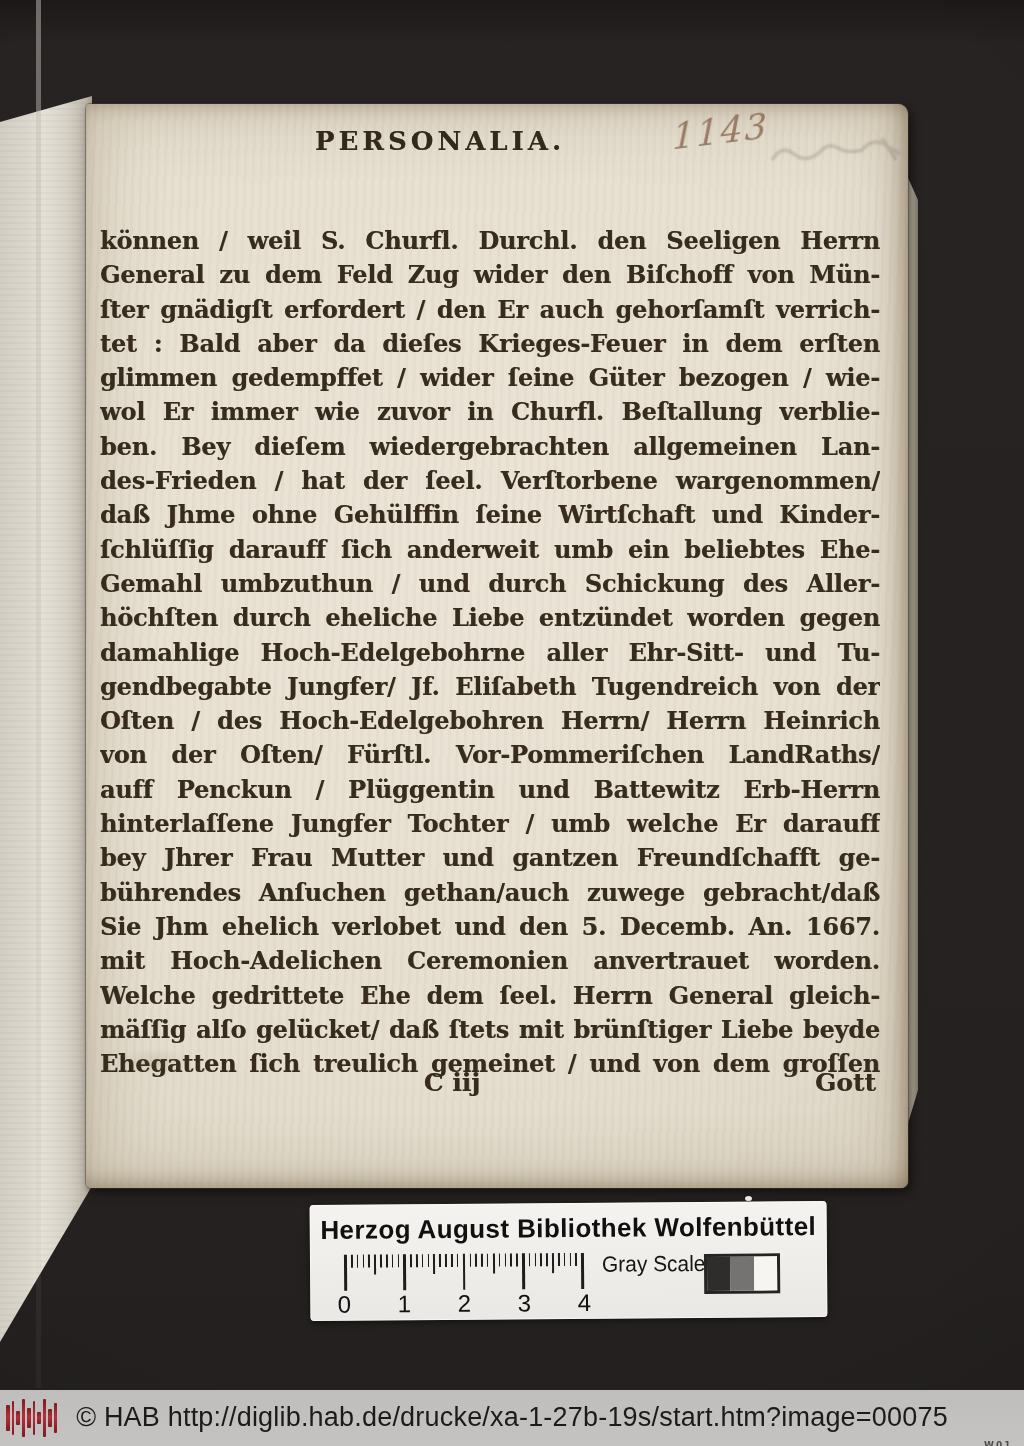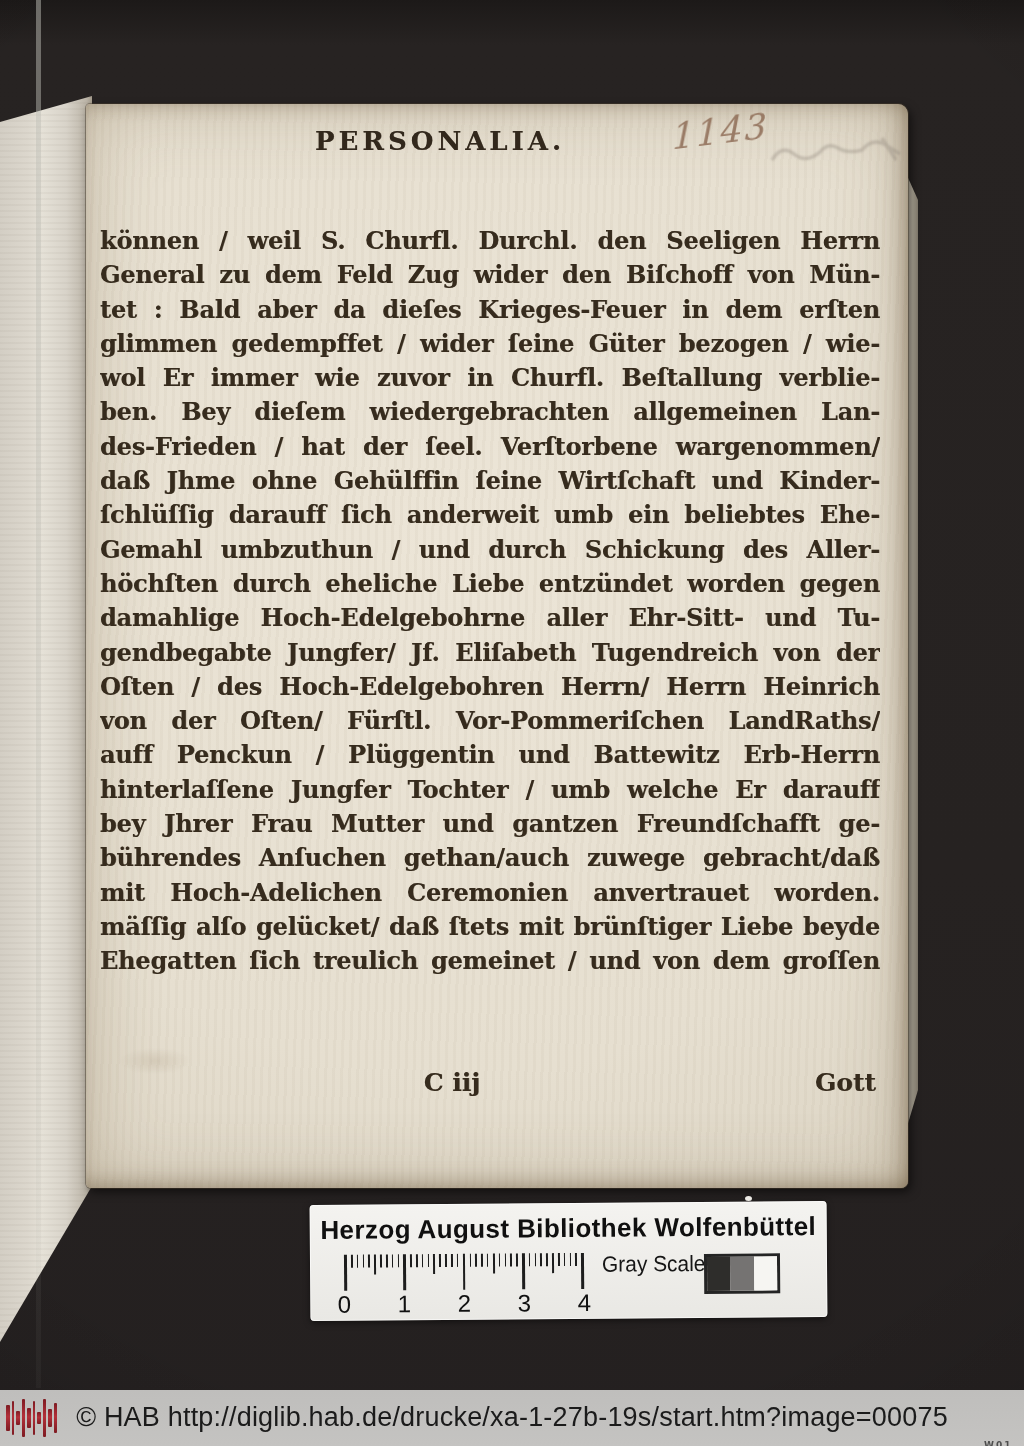--- a/index.html
+++ b/index.html
@@ -101,38 +101,41 @@
   <div class="page">
     <div class="inner">
       <div class="pheader">PERSONALIA.</div>
       <div class="handwritten">1143</div>
       <svg class="flourish" width="150" height="46" viewBox="0 0 150 46">
         <path d="M4 30 q10 -16 22 -6 t26 -2 q8 -10 18 -4 t24 2 q10 -12 22 -6 l16 10 m-18 -16 l14 22" stroke="#8d847a" stroke-width="3.5" fill="none" opacity="0.75"></path>
       </svg>
       <div class="body">
           <div class="bline">können / weil S. Churfl. Durchl. den Seeligen Herrn</div>
           <div class="bline">General zu dem Feld Zug wider den Biſchoff von Mün-</div>
+          <div class="bline">ſter gnädigſt erfordert / den Er auch gehorſamſt verrich-</div>
           <div class="bline">tet :  Bald aber da dieſes Krieges-Feuer in dem erſten</div>
           <div class="bline">glimmen gedempffet / wider ſeine Güter bezogen / wie-</div>
           <div class="bline">wol Er immer wie zuvor in Churfl. Beſtallung verblie-</div>
           <div class="bline">ben.  Bey dieſem wiedergebrachten allgemeinen Lan-</div>
           <div class="bline">des-Frieden / hat der ſeel. Verſtorbene wargenommen/</div>
           <div class="bline">daß Jhme ohne Gehülffin ſeine Wirtſchaft und Kinder-</div>
           <div class="bline">ſchlüſſig darauff ſich anderweit umb ein beliebtes Ehe-</div>
           <div class="bline">Gemahl umbzuthun / und durch Schickung des Aller-</div>
           <div class="bline">höchſten durch eheliche Liebe entzündet worden gegen die</div>
           <div class="bline">damahlige Hoch-Edelgebohrne aller Ehr-Sitt- und Tu-</div>
           <div class="bline">gendbegabte Jungfer/ Jf. Eliſabeth Tugendreich von der</div>
           <div class="bline">Oſten / des Hoch-Edelgebohren Herrn/ Herrn Heinrich</div>
           <div class="bline">von der Oſten/ Fürſtl. Vor-Pommeriſchen LandRaths/</div>
           <div class="bline">auff Penckun / Plüggentin und  Battewitz Erb-Herrn</div>
           <div class="bline">hinterlaſſene Jungfer Tochter / umb welche Er darauff</div>
           <div class="bline">bey Jhrer Frau Mutter und gantzen Freundſchafft ge-</div>
           <div class="bline">bührendes Anſuchen gethan/auch zuwege gebracht/daß</div>
+          <div class="bline">Sie Jhm ehelich verlobet und den 5. Decemb. An. 1667.</div>
           <div class="bline">mit Hoch-Adelichen Ceremonien anvertrauet worden.</div>
+          <div class="bline">Welche gedrittete Ehe dem ſeel. Herrn General gleich-</div>
           <div class="bline">mäſſig alſo gelücket/ daß ſtets mit brünſtiger Liebe beyde</div>
           <div class="bline">Ehegatten ſich treulich gemeinet / und von dem groſſen</div>
         </div>
       <div class="sigrow">
         <span class="sig">C iij</span>
         <span class="catch">Gott</span>
       </div>
       <div class="blindmark"></div>
     </div>
   </div>

